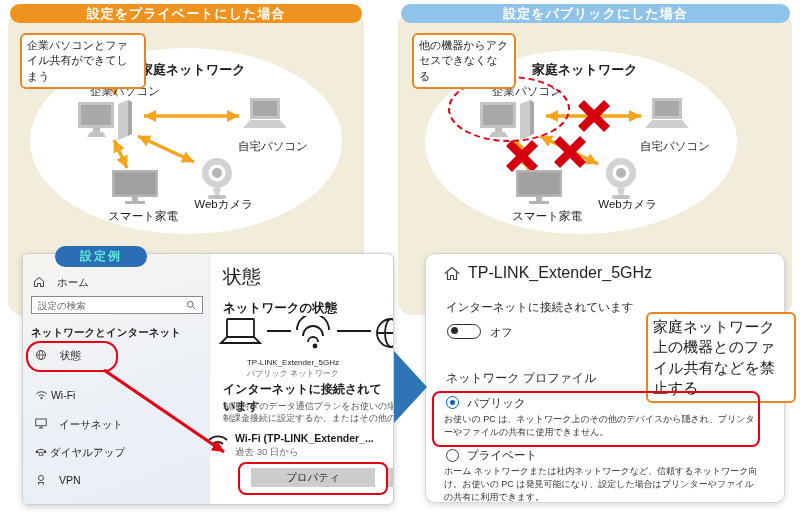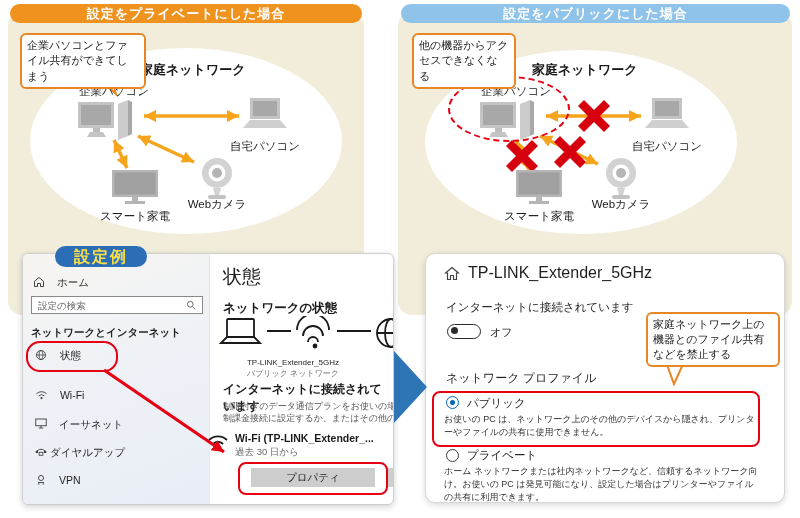--- a/index.html
+++ b/index.html
@@ -11,21 +11,21 @@
   .panel-body{position:absolute;background:#f2edda;border-radius:14px;}
   .panel-header{position:absolute;height:19px;border-radius:10px;color:#fff;font-weight:bold;
                 font-size:13px;text-align:center;line-height:19px;letter-spacing:1px;}
   .hdr-orange{background:#f0921e;}
   .hdr-blue{background:#8fc3e9;}
   .net-ellipse{position:absolute;background:#fff;border-radius:50%;}
   .overlay{position:absolute;left:0;top:0;pointer-events:none;}
   .callout{position:absolute;background:#fff;border:2px solid #e98624;border-radius:6px;
            padding:3px 5px;font-size:11px;line-height:1.4;box-sizing:border-box;z-index:5;}
   .net-label{position:absolute;font-weight:bold;font-size:13px;font-family:Liberation Mono, monospace;}
-  .dev-label{position:absolute;font-size:11.5px;text-align:center;}
+  .dev-label{position:absolute;font-size:11.5px;text-align:right;}
   .dev{position:absolute;}
   .dashed-ellipse{position:absolute;border:2px dashed #e50012;border-radius:50%;}
   
   .win{position:absolute;left:22px;top:253px;width:372px;height:252px;background:#fff;
        border:1px solid #cfcfcf;border-radius:6px;box-shadow:0 2px 6px rgba(0,0,0,.18);
        overflow:hidden;box-sizing:border-box;}
   .sidebar{position:absolute;left:0;top:0;width:186px;height:100%;
            background:linear-gradient(160deg,#f7f5f1 0%,#eef1f6 45%,#e9eef6 100%);
            border-right:1px solid #e8e8e8;}
   .side-row{position:absolute;font-size:10.5px;color:#1f1f1f;}
@@ -38,21 +38,21 @@
   .small-center{position:absolute;text-align:center;font-size:8px;color:#1f1f1f;white-space:nowrap;}
   .conn{position:absolute;left:200px;top:127px;font-size:12px;font-weight:600;}
   .note{position:absolute;left:200px;font-size:9px;color:#565656;white-space:nowrap;}
   .wifi-name{position:absolute;left:212px;top:178px;font-size:10.5px;font-weight:600;}
   .wifi-period{position:absolute;left:212px;top:192px;font-size:9.5px;color:#6a6a6a;}
   .gray-btn{position:absolute;background:#cdcdcd;font-size:10.5px;text-align:center;
             color:#1a1a1a;box-sizing:border-box;}
   
   .red-outline{position:absolute;border:2.5px solid #e60012;z-index:20;}
   .badge{position:absolute;left:55px;top:246px;width:92px;height:21px;background:#2c6eb5;
-         border-radius:11px;color:#fde047;font-size:16px;font-weight:bold;text-align:center;
+         border-radius:11px;color:#5eead4;font-size:12px;font-weight:bold;text-align:center;
          line-height:21px;letter-spacing:2px;z-index:30;}
   .big-arrow{position:absolute;left:394px;top:351px;width:0;height:0;z-index:15;
              border-top:36px solid transparent;border-bottom:36px solid transparent;
              border-left:33px solid #2e75b6;}
   
   .wpanel{position:absolute;left:425px;top:253px;width:360px;height:250px;background:#fff;
           border:1px solid #d6d6d6;border-radius:10px;box-shadow:0 2px 6px rgba(0,0,0,.15);
           box-sizing:border-box;}
   .wtitle{position:absolute;left:42px;top:10px;font-size:16px;color:#1f1f1f;}
   .wtext{position:absolute;font-size:11.5px;color:#1f1f1f;}
@@ -233,21 +233,21 @@
           <line x1="2" y1="8" x2="14" y2="8" stroke="#3c3c3c" stroke-width="1"></line>
         </svg>
         <span style="margin-left:10px">状態</span>
       </div>
       <div class="side-row" style="left:12px;top:135px">
         <svg width="13" height="11" viewBox="0 0 18 14" style="vertical-align:-1px">
           <path d="M2,6 A 10,10 0 0 1 16,6" fill="none" stroke="#3c3c3c" stroke-width="1.3"></path>
           <path d="M5,9 A 6,6 0 0 1 13,9" fill="none" stroke="#3c3c3c" stroke-width="1.3"></path>
           <circle cx="9" cy="12" r="1.5" fill="#3c3c3c"></circle>
         </svg>
-        <span style="margin-left:9px">Wi-Fi</span>
+        <span style="">Wi-Fi</span>
       </div>
       <div class="side-row" style="left:12px;top:164px">
         <svg width="12" height="11" viewBox="0 0 16 14" style="vertical-align:-1px">
           <rect x="1" y="1" width="14" height="9" fill="none" stroke="#3c3c3c" stroke-width="1.2"></rect>
           <line x1="5" y1="13" x2="11" y2="13" stroke="#3c3c3c" stroke-width="1.2"></line>
           <line x1="8" y1="10" x2="8" y2="13" stroke="#3c3c3c" stroke-width="1.2"></line>
         </svg>
         <span style="margin-left:9px">イーサネット</span>
       </div>
       <div class="side-row" style="left:12px;top:192px">
@@ -333,21 +333,21 @@
     <div class="wtext" style="left:41px;top:142px">パブリック</div>
     <div class="rdesc" style="left:18px;top:159px;width:318px">お使いの PC は、ネットワーク上のその他のデバイスから隠され、プリンターやファイルの共有に使用できません。</div>
 
     <div class="radio unsel" style="left:20px;top:195px"></div>
     <div class="wtext" style="left:41px;top:194px">プライベート</div>
     <div class="rdesc" style="left:18px;top:211px;width:318px">ホーム ネットワークまたは社内ネットワークなど、信頼するネットワーク向け。お使いの PC は発見可能になり、設定した場合はプリンターやファイルの共有に利用できます。</div>
 
     <svg class="overlay" width="360" height="250">
       <polygon points="240,108 258,108 248,130" fill="#ffffff" stroke="#e98624" stroke-width="2"></polygon>
     </svg>
-    <div class="callout" style="left:220px;top:58px;width:134px;font-size:11px;line-height:1.35">
+    <div class="callout" style="left:220px;top:58px;width:150px;font-size:15px;line-height:1.35">
       <span>家庭ネットワーク上の機器とのファイル共有などを禁止する</span>
     </div>
   </div>
 
   <div class="badge">設定例</div>
 
   <div class="red-outline" style="left:26px;top:341px;width:88px;height:27px;border-radius:14px"></div>
   <div class="red-outline" style="left:238px;top:462px;width:146px;height:29px;border-radius:8px"></div>
 
   <svg class="overlay" width="800" height="518" style="z-index:25">

